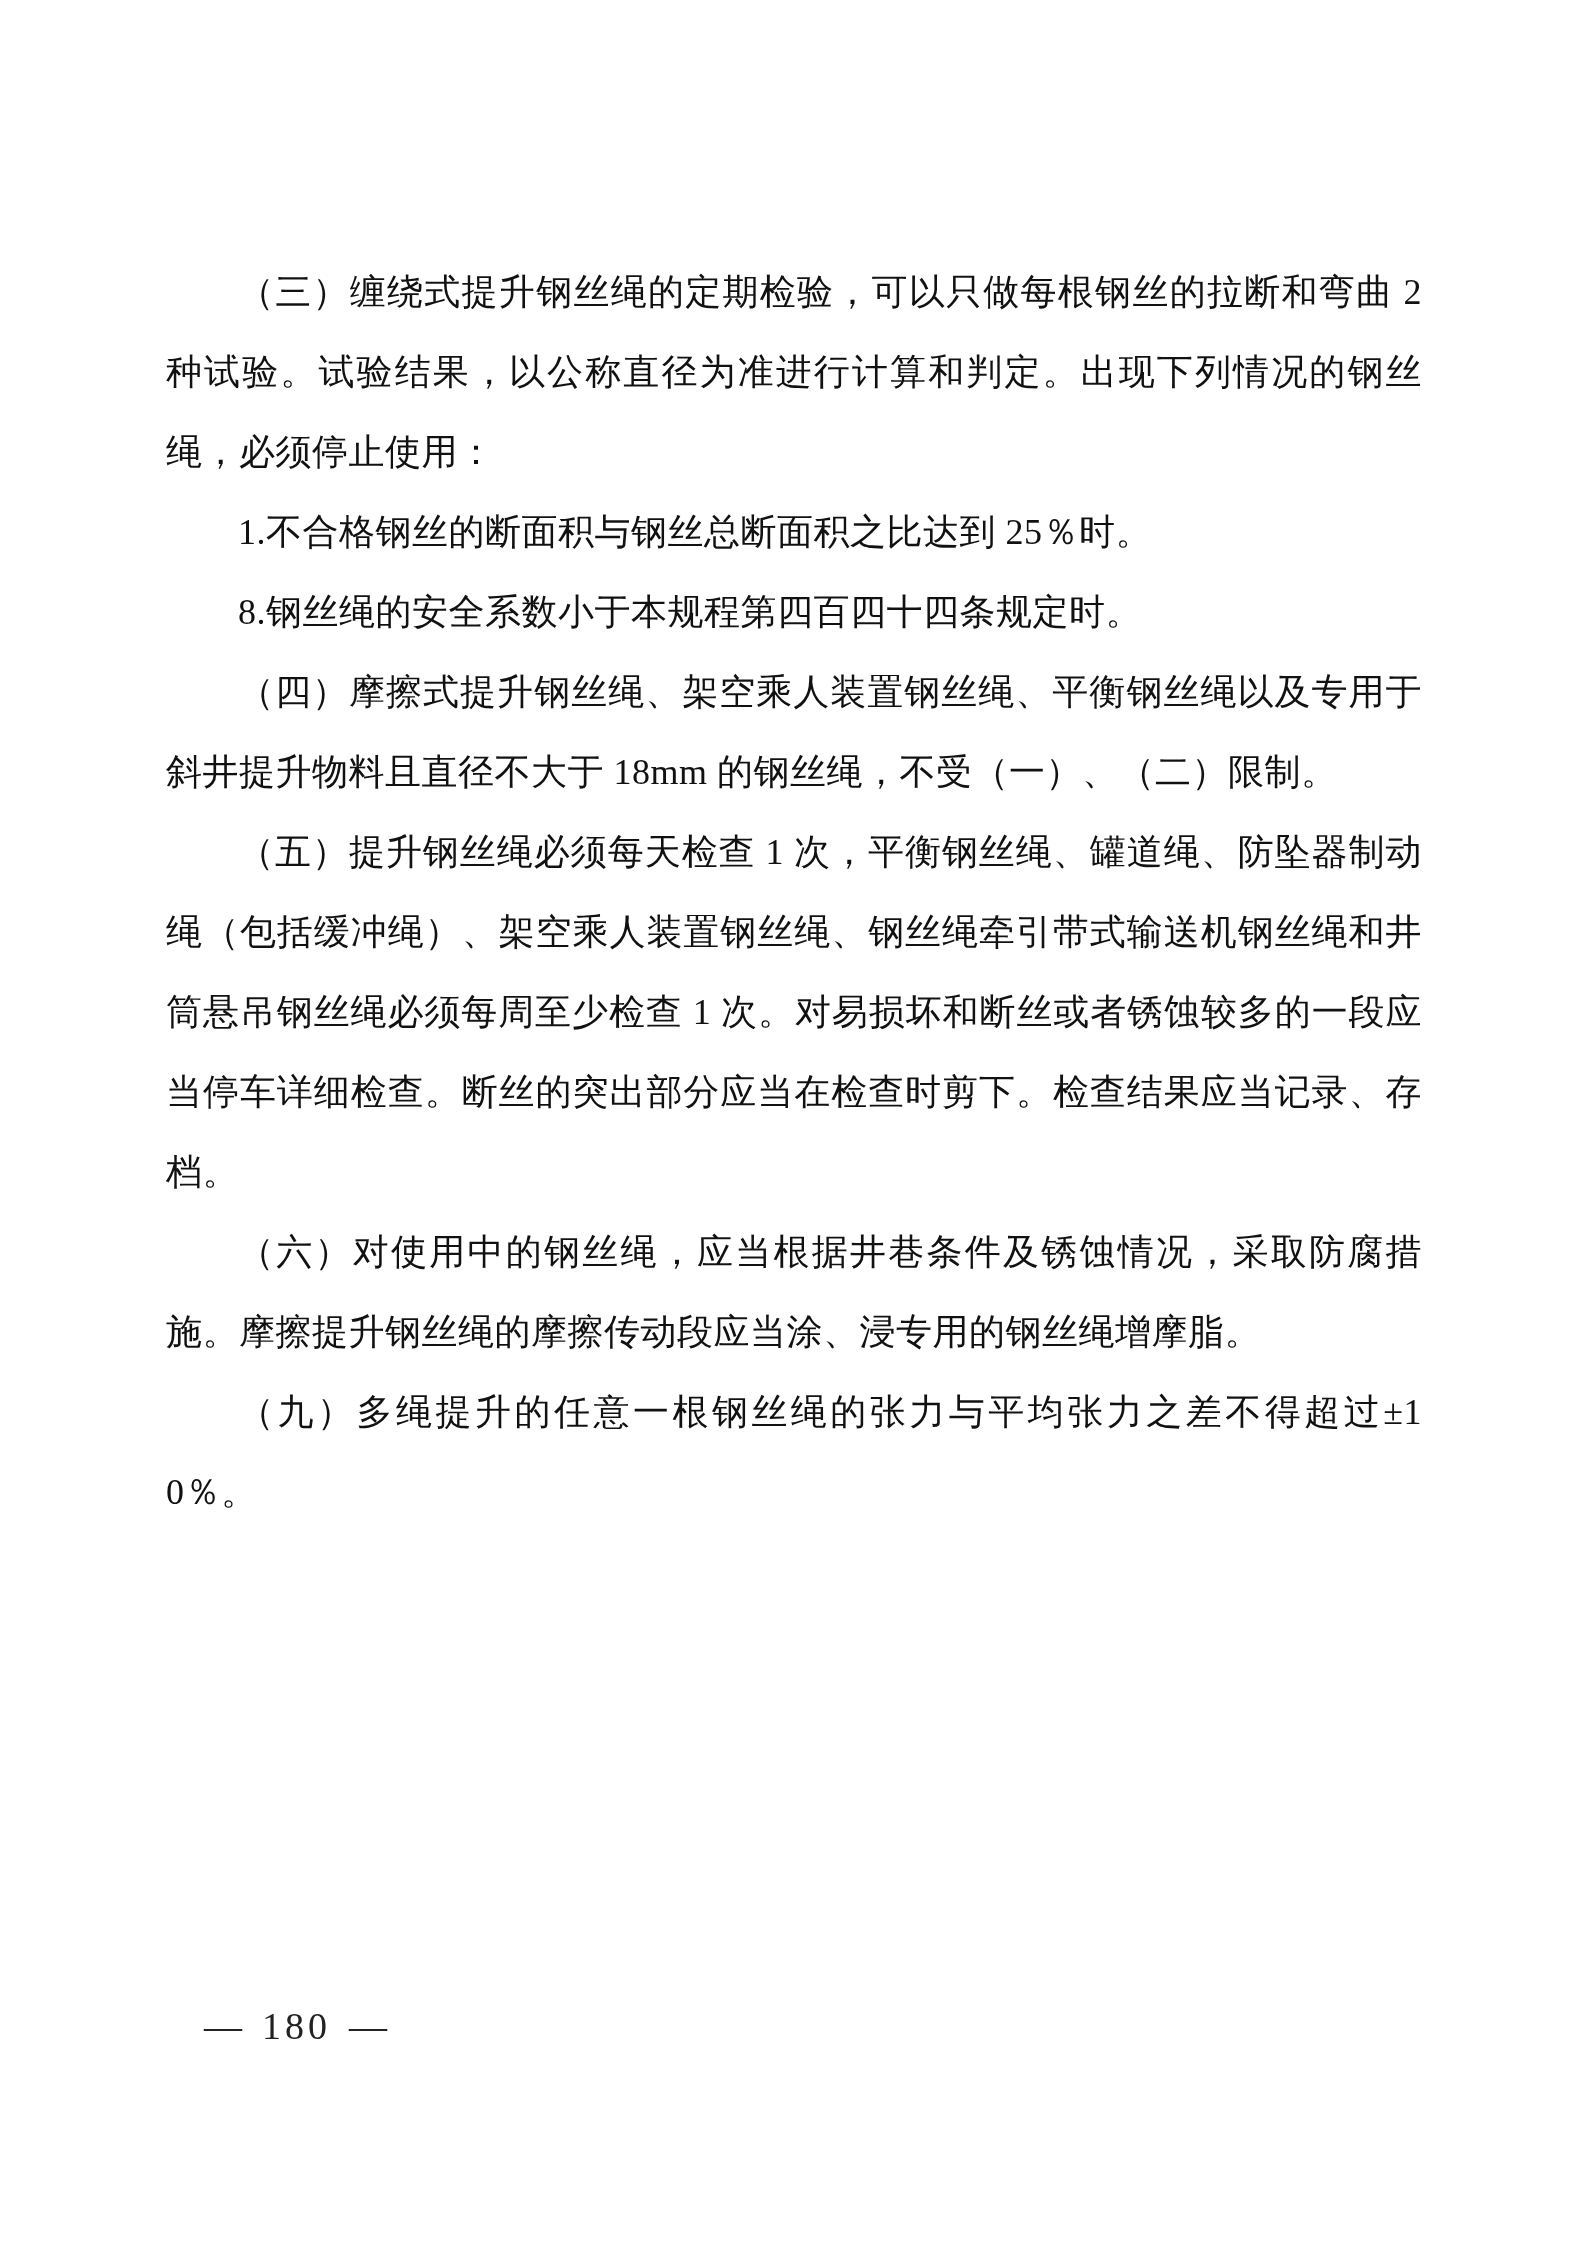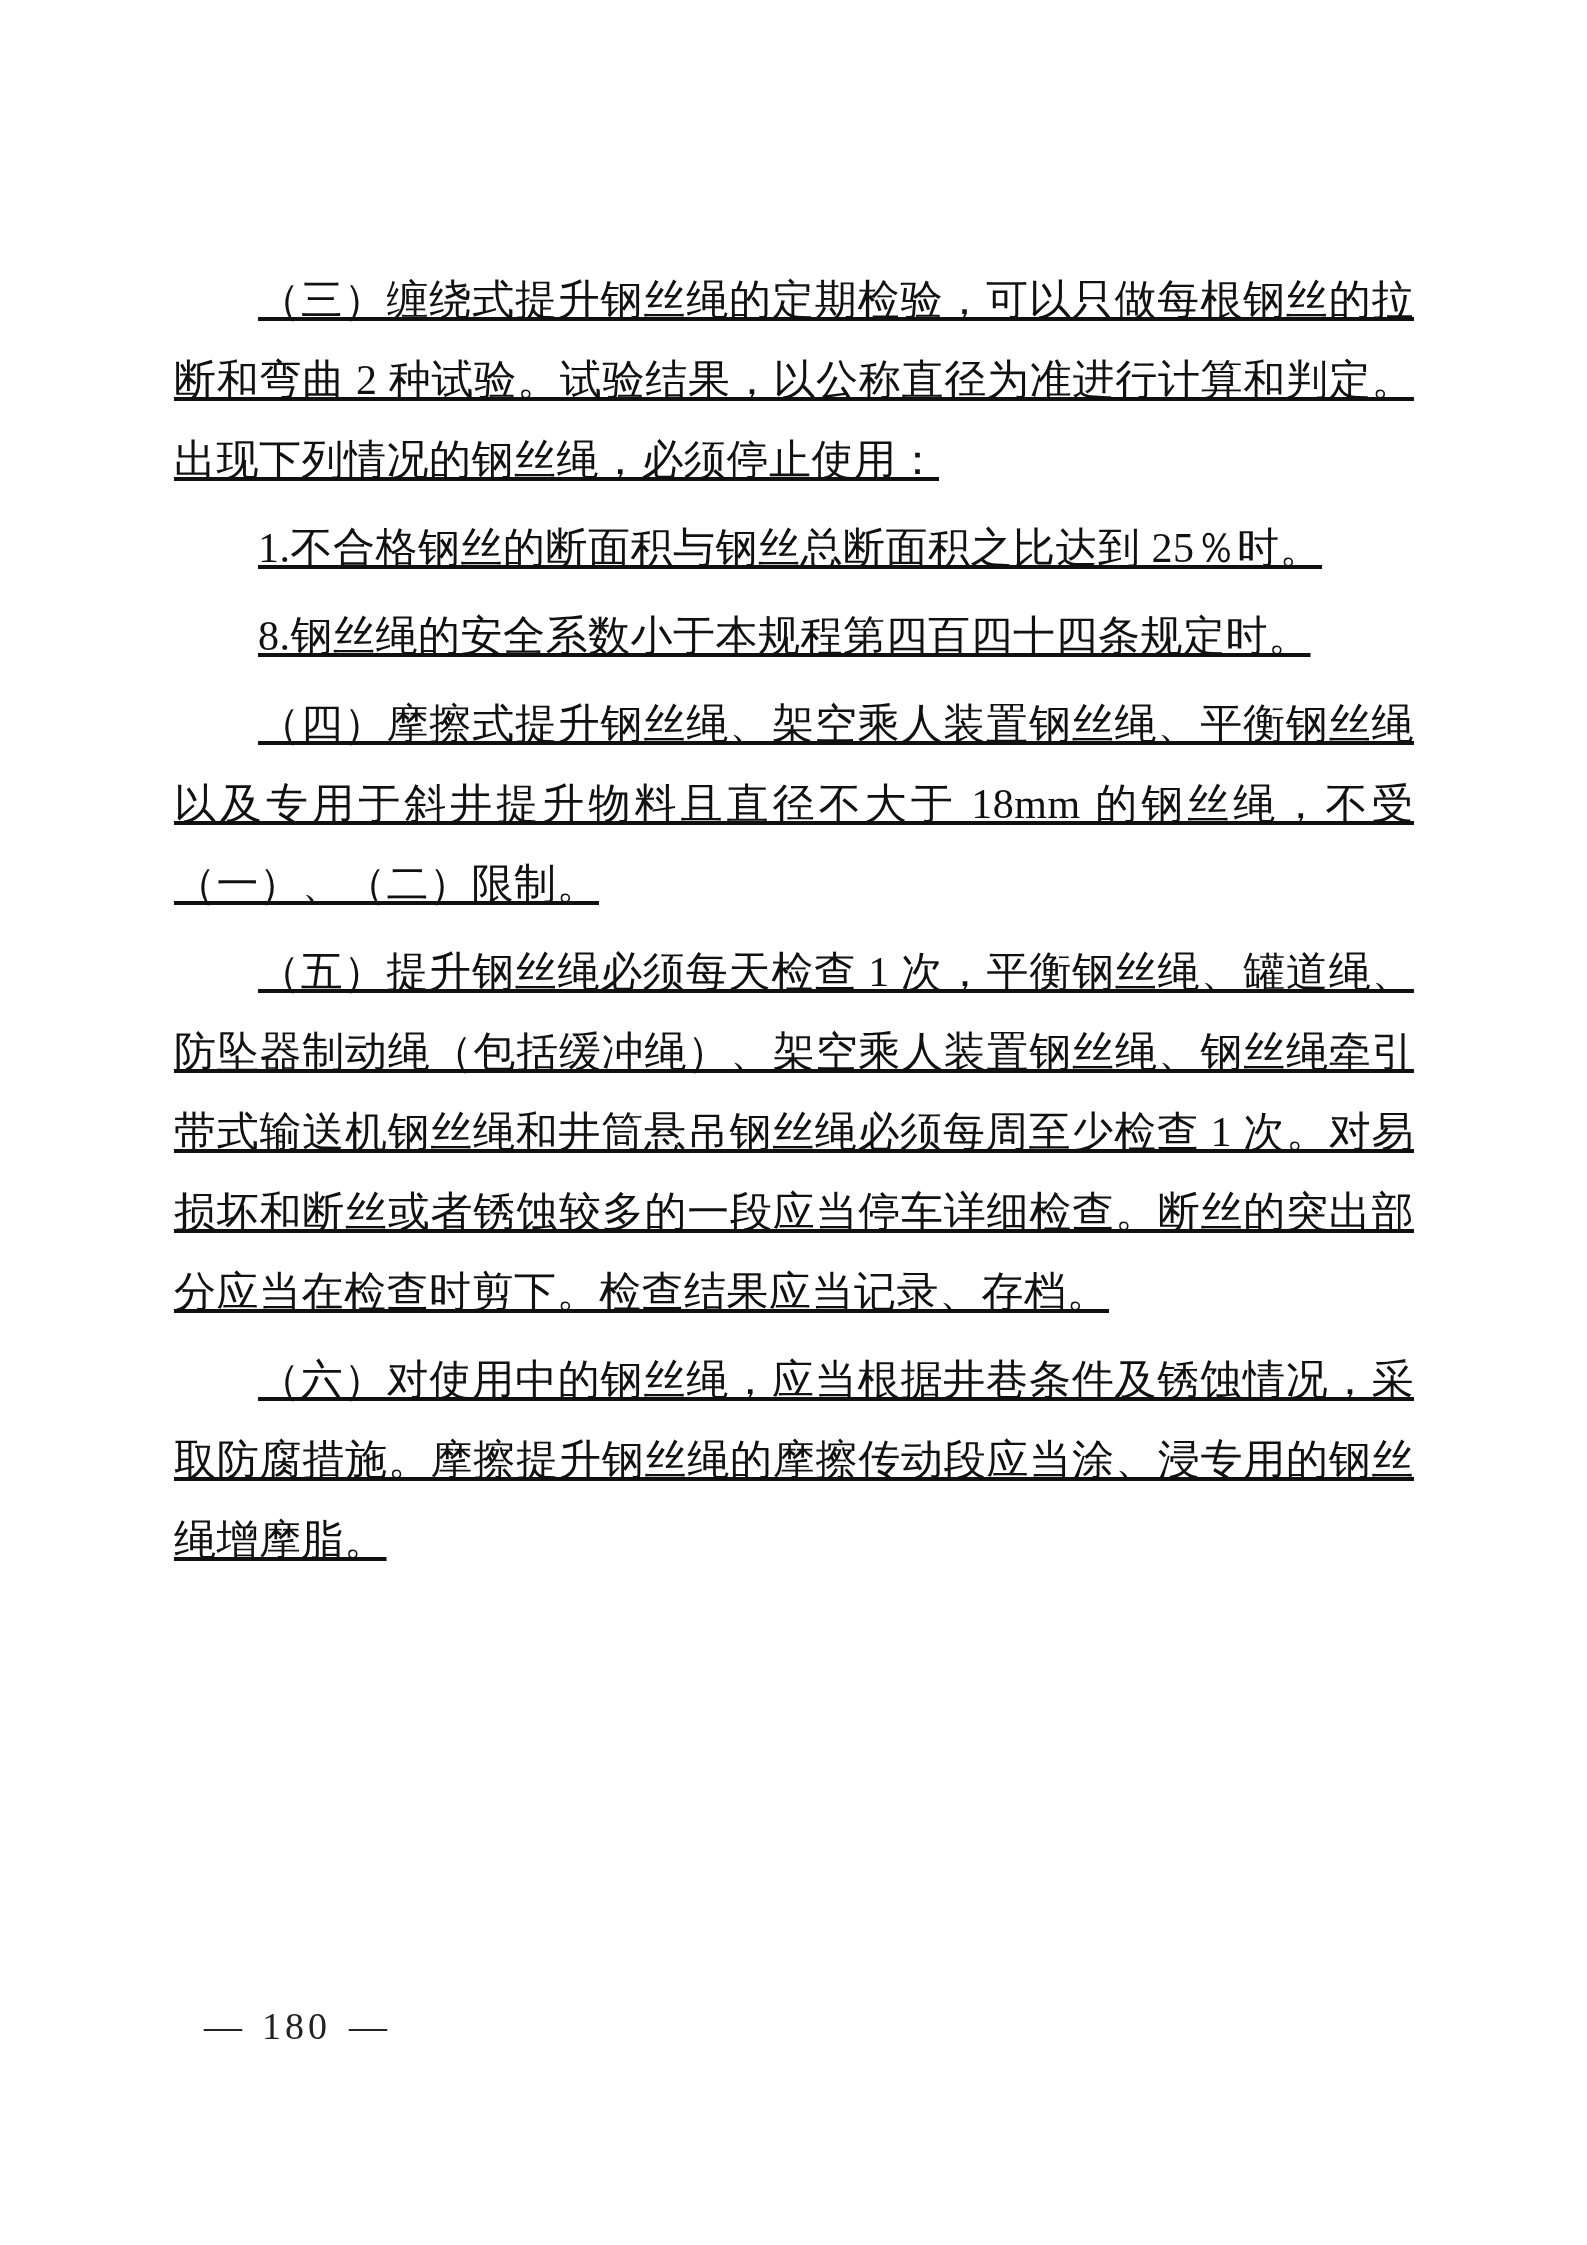--- a/index.html
+++ b/index.html
@@ -18,29 +18,28 @@
     overflow: hidden;
     box-sizing: border-box;
   }
   .content {
     position: absolute;
     left: 166px;
     top: 252px;
     width: 1256px;
   }
   .content p {
-    margin: 8px;
-    font-size: 42px;
+    margin: 0;
+    font-size: 36px;
     line-height: 80px;
     text-indent: 2em;
     text-align: justify;
     text-justify: inter-character;
     letter-spacing: 0.5px;
     word-break: break-all;
-    text-decoration: underline;
   }
   .footer {
     position: absolute;
     left: 204px;
     top: 1996px;
     font-size: 38px;
     line-height: 60px;
     color: #222222;
     letter-spacing: 2px;
     display: flex;
@@ -55,20 +54,21 @@
 <body>
 
 <div class="page">
   <div class="content">
     <p>（三）缠绕式提升钢丝绳的定期检验，可以只做每根钢丝的拉断和弯曲 2 种试验。试验结果，以公称直径为准进行计算和判定。出现下列情况的钢丝绳，必须停止使用：</p>
     <p>1.不合格钢丝的断面积与钢丝总断面积之比达到 25％时。</p>
     <p>8.钢丝绳的安全系数小于本规程第四百四十四条规定时。</p>
     <p>（四）摩擦式提升钢丝绳、架空乘人装置钢丝绳、平衡钢丝绳以及专用于斜井提升物料且直径不大于 18mm 的钢丝绳，不受（一）、（二）限制。</p>
     <p>（五）提升钢丝绳必须每天检查 1 次，平衡钢丝绳、罐道绳、防坠器制动绳（包括缓冲绳）、架空乘人装置钢丝绳、钢丝绳牵引带式输送机钢丝绳和井筒悬吊钢丝绳必须每周至少检查 1 次。对易损坏和断丝或者锈蚀较多的一段应当停车详细检查。断丝的突出部分应当在检查时剪下。检查结果应当记录、存档。</p>
     <p>（六）对使用中的钢丝绳，应当根据井巷条件及锈蚀情况，采取防腐措施。摩擦提升钢丝绳的摩擦传动段应当涂、浸专用的钢丝绳增摩脂。</p>
+    <p>（九）多绳提升的任意一根钢丝绳的张力与平均张力之差不得超过±10％。</p>
   </div>
 
   <div class="footer">
     <span>—</span>
     <span class="num">180</span>
     <span>—</span>
   </div>
 </div>
 
 </body></html>

